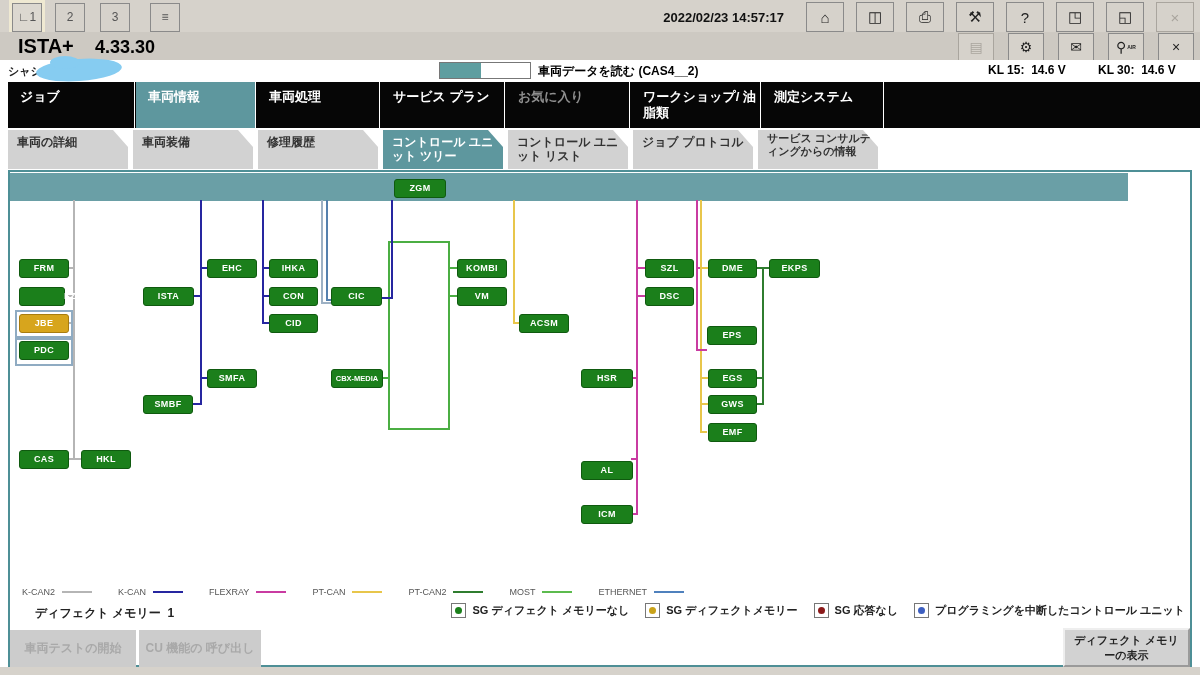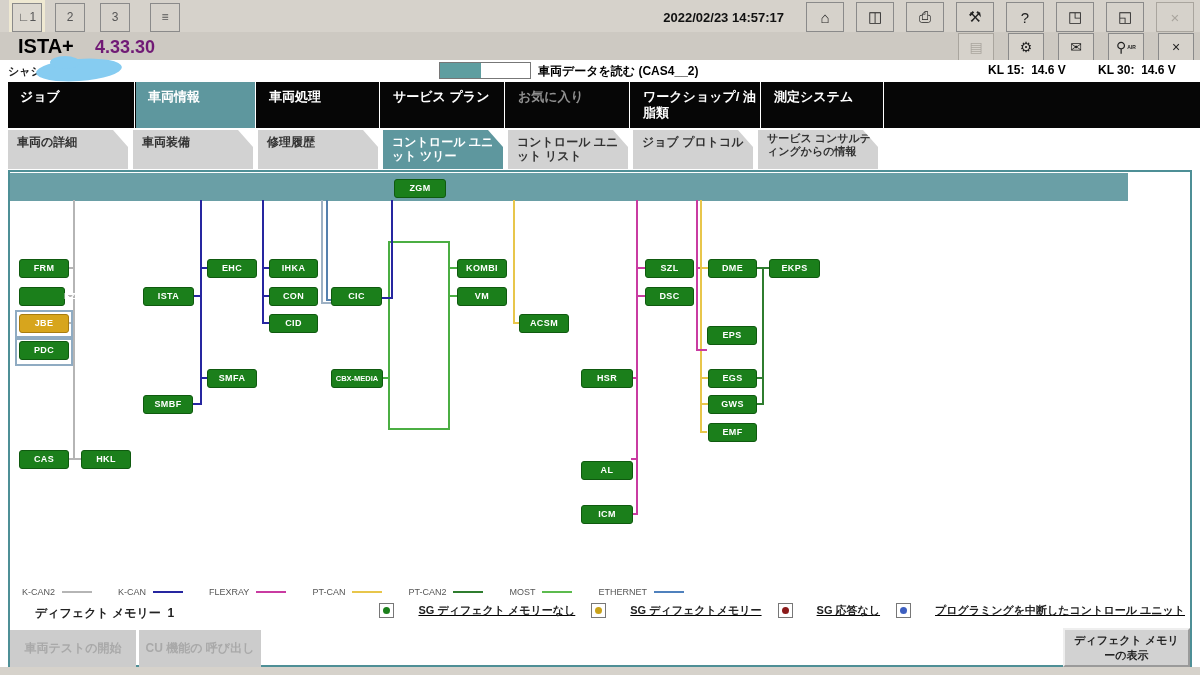--- a/index.html
+++ b/index.html
@@ -13,21 +13,21 @@
            color:#555;font-size:12px;text-align:center;line-height:26px;}
   .viewbtn.active{outline:3px solid #efe9d2;background:#dcd8d0;}
   .chrome-right{position:absolute;right:6px;top:2px;display:flex;align-items:center;gap:12px;}
   .datetime{font-size:13px;color:#111;font-weight:bold;margin-right:10px;}
   .icobtn{width:36px;height:28px;border:1px solid #8a8a8a;background:#d6d2cb;display:flex;
           align-items:center;justify-content:center;font-size:15px;color:#222;}
   .icobtn.disabled{color:#a9a59e;border-color:#a9a59e;}
   
   .istabar{left:0;top:32px;width:1200px;height:28px;background:#cdc9c2;}
   .ista-title{position:absolute;left:18px;top:3px;font-size:20px;font-weight:bold;color:#000;}
-  .ista-version{position:absolute;left:95px;top:5px;font-size:18px;font-weight:bold;color:#701a75;}
+  .ista-version{position:absolute;left:95px;top:5px;font-size:18px;font-weight:bold;color:#000000;}
   .ista-right{position:absolute;right:6px;top:1px;display:flex;gap:14px;}
   .icobtn.small{width:34px;height:26px;font-size:14px;}
   
   .statusrow{left:0;top:60px;width:1200px;height:22px;background:#fff;}
   .chassis{position:absolute;left:8px;top:4px;font-size:11px;font-weight:bold;color:#222;}
   .blob{position:absolute;background:#86ccf1;border-radius:50%;}
   .progress{position:absolute;left:439px;top:2px;width:90px;height:15px;border:1px solid #777;background:#fff;}
   .progress .fill{height:100%;background:#5f9ea0;}
   .operation{position:absolute;left:538px;top:3px;font-size:12px;font-weight:bold;color:#000;}
   .kl{position:absolute;top:3px;font-size:12px;font-weight:bold;color:#000;}
@@ -57,21 +57,21 @@
         letter-spacing:.4px;cursor:default;}
   .node.defect{background:#d7a51d;border-color:#a87c10;}
   .node.tiny{font-size:7.5px;letter-spacing:0;}
   
   .buslegend{left:22px;top:587px;display:flex;gap:26px;align-items:center;}
   .busitem{display:flex;align-items:center;gap:7px;}
   .busitem .lbl{font-size:9px;color:#555;}
   .busitem .swatch{width:30px;height:2px;}
   .defectrow{left:35px;top:605px;font-size:12px;font-weight:bold;color:#222;}
   .statuslegend{right:15px;top:603px;display:flex;gap:16px;align-items:center;}
-  .stitem{display:flex;align-items:flex-end;gap:24px;text-decoration:underline;}
+  .stitem{display:flex;align-items:flex-end;gap:6px;}
   .stitem .box{width:13px;height:13px;border:1px solid #777;background:#fff;display:flex;
                align-items:center;justify-content:center;}
   .stitem .dot{width:7px;height:7px;border-radius:50%;}
   .stitem .lbl{font-size:11px;font-weight:bold;color:#222;}
   
   .footbtn{position:absolute;background:#ccc;color:#a9a9a9;font-size:12px;font-weight:bold;
            display:flex;align-items:center;justify-content:center;text-align:center;box-sizing:border-box;}
   .footbtn.enabled{background:#d2d2d2;color:#222;border:2px outset #eee;font-size:11px;line-height:1.3;padding:2px 8px;}
   .bottomstrip{left:0;top:667px;width:1200px;height:8px;background:#d6d2cb;}
 </style>

